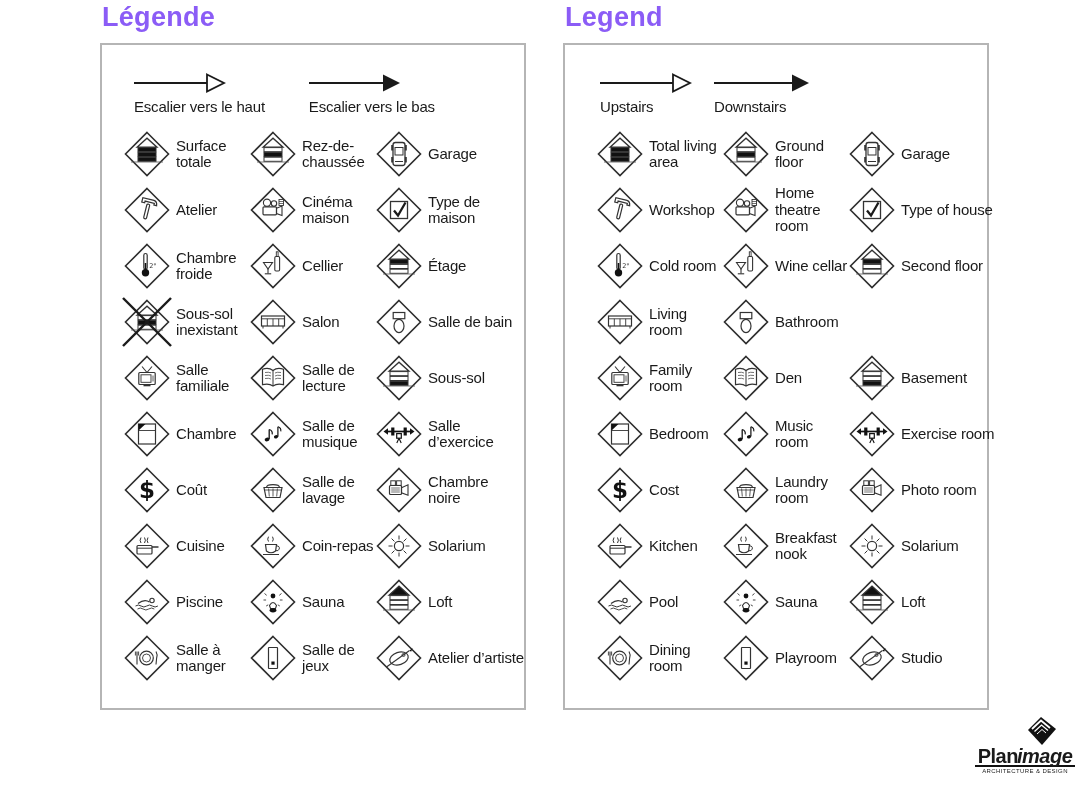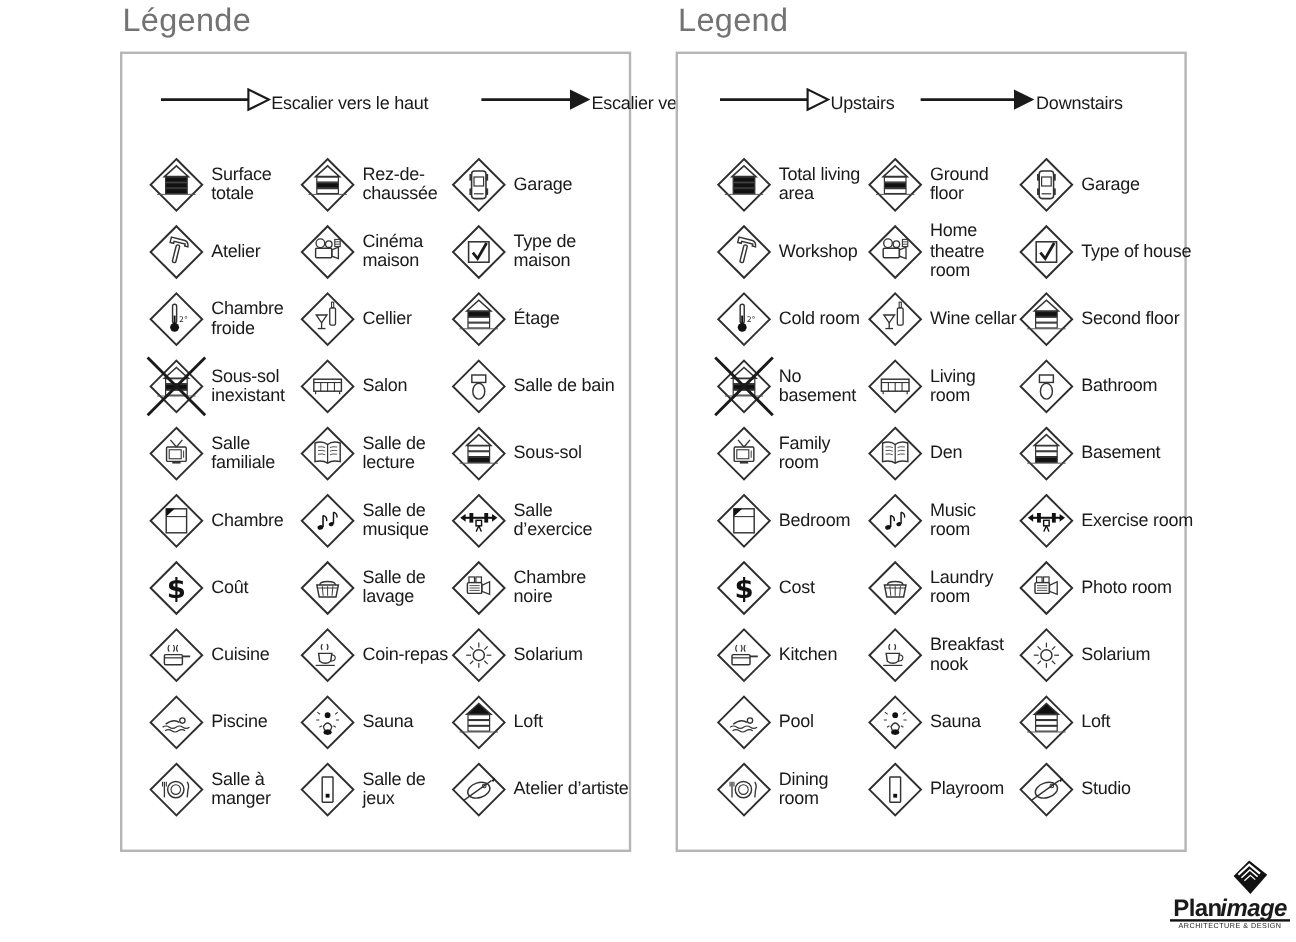--- a/index.html
+++ b/index.html
@@ -3,26 +3,26 @@
 <meta charset="utf-8">
 <style>
   html,body{margin:0;padding:0;}
   body{
     width:1080px;height:785px;background:#ffffff;overflow:hidden;position:relative;
     font-family:"Liberation Sans","DejaVu Sans",sans-serif;color:#1a1a1a;
   }
   .panel{position:absolute;width:426px;top:2px;}
   .panel.fr{left:100px;}
   .panel.en{left:563px;}
-  .panel-title{font-size:27px;font-weight:400;letter-spacing:.3px;margin:0 0 10px 2px;color:#737373;}
+  .panel-title{font-size:27px;font-weight:700;letter-spacing:.3px;margin:0 0 10px 2px;color:#8b5cf6;}
   .panel-box{border:2px solid #b5b5b5;height:663px;position:relative;background:#fff;}
   .arrowsrow{position:absolute;top:28px;display:flex;}
   .fr .arrowsrow{left:32px;gap:44px;}
   .en .arrowsrow{left:35px;gap:22px;}
-  .arrowgroup{display:flex;align-items:flex-start;}
+  .arrowgroup{display:flex;flex-direction:column;align-items:flex-start;}
   .arrowgroup svg{display:block;}
   .arrowlabel{font-size:15px;margin-top:5px;letter-spacing:-.2px;white-space:nowrap;}
   .grid{position:absolute;top:81px;left:0;right:0;}
   .fr .grid{padding-left:22px;}
   .en .grid{padding-left:32px;}
   .row{display:flex;height:56px;align-items:center;}
   .cell{display:flex;align-items:center;width:126px;flex:0 0 126px;}
   .cell.c2{width:150px;flex:0 0 150px;}
   .dicon{width:46px;height:46px;flex:0 0 46px;display:block;}
   .dicon svg{display:block;overflow:visible;}
@@ -614,35 +614,20 @@
                 <rect x="14" y="16.6" width="18" height="4.1" fill="#111" stroke="#333" stroke-width="1"></rect>
                 <rect x="14" y="21.400000000000002" width="18" height="4.1" fill="#fff" stroke="#333" stroke-width="1"></rect>
                 <rect x="14" y="26.200000000000003" width="18" height="4.1" fill="#fff" stroke="#333" stroke-width="1"></rect>
                 <line x1="7" y1="31" x2="39" y2="31" stroke="#555" stroke-width="0.8"></line>
               </svg>
             </span>
             <span class="label">Second floor</span>
           </div>
         </div>
         <div class="row">
-          <div class="cell c0">
-            <span class="dicon">
-              <svg viewBox="0 0 46 46" width="46" height="46">
-                <path d="M23 1.5 L44.5 23 L23 44.5 L1.5 23 Z" fill="#fff" stroke="#2e2e2e" stroke-width="1.6"></path>
-                <path d="M13 16.2 L23 7.2 L33 16.2 Z" fill="none" stroke="#333" stroke-width="1.3"></path>
-                <rect x="14" y="16.6" width="18" height="4.1" fill="#fff" stroke="#333" stroke-width="1"></rect>
-                <rect x="14" y="21.400000000000002" width="18" height="4.1" fill="#111" stroke="#333" stroke-width="1"></rect>
-                <rect x="14" y="26.200000000000003" width="18" height="4.1" fill="#fff" stroke="#333" stroke-width="1"></rect>
-                <line x1="7" y1="31" x2="39" y2="31" stroke="#555" stroke-width="0.8"></line>
-                <line x1="-1" y1="-1" x2="47" y2="47" stroke="#1a1a1a" stroke-width="2.4"></line>
-    <line x1="47" y1="-1" x2="-1" y2="47" stroke="#1a1a1a" stroke-width="2.4"></line>
-              </svg>
-            </span>
-            <span class="label">No basement</span>
-          </div>
           <div class="cell c1">
             <span class="dicon">
               <svg viewBox="0 0 46 46" width="46" height="46">
                 <path d="M23 1.5 L44.5 23 L23 44.5 L1.5 23 Z" fill="#fff" stroke="#2e2e2e" stroke-width="1.6"></path>
                 <rect x="11.5" y="17" width="23" height="10" fill="none" stroke="#333" stroke-width="1.2"></rect>
    <line x1="11.5" y1="19.8" x2="34.5" y2="19.8" stroke="#333" stroke-width="0.9"></line>
    <line x1="17.3" y1="19.8" x2="17.3" y2="27" stroke="#333" stroke-width="0.9"></line>
    <line x1="23" y1="19.8" x2="23" y2="27" stroke="#333" stroke-width="0.9"></line>
    <line x1="28.7" y1="19.8" x2="28.7" y2="27" stroke="#333" stroke-width="0.9"></line>
    <line x1="13" y1="27" x2="13" y2="29.5" stroke="#333" stroke-width="1"></line>

